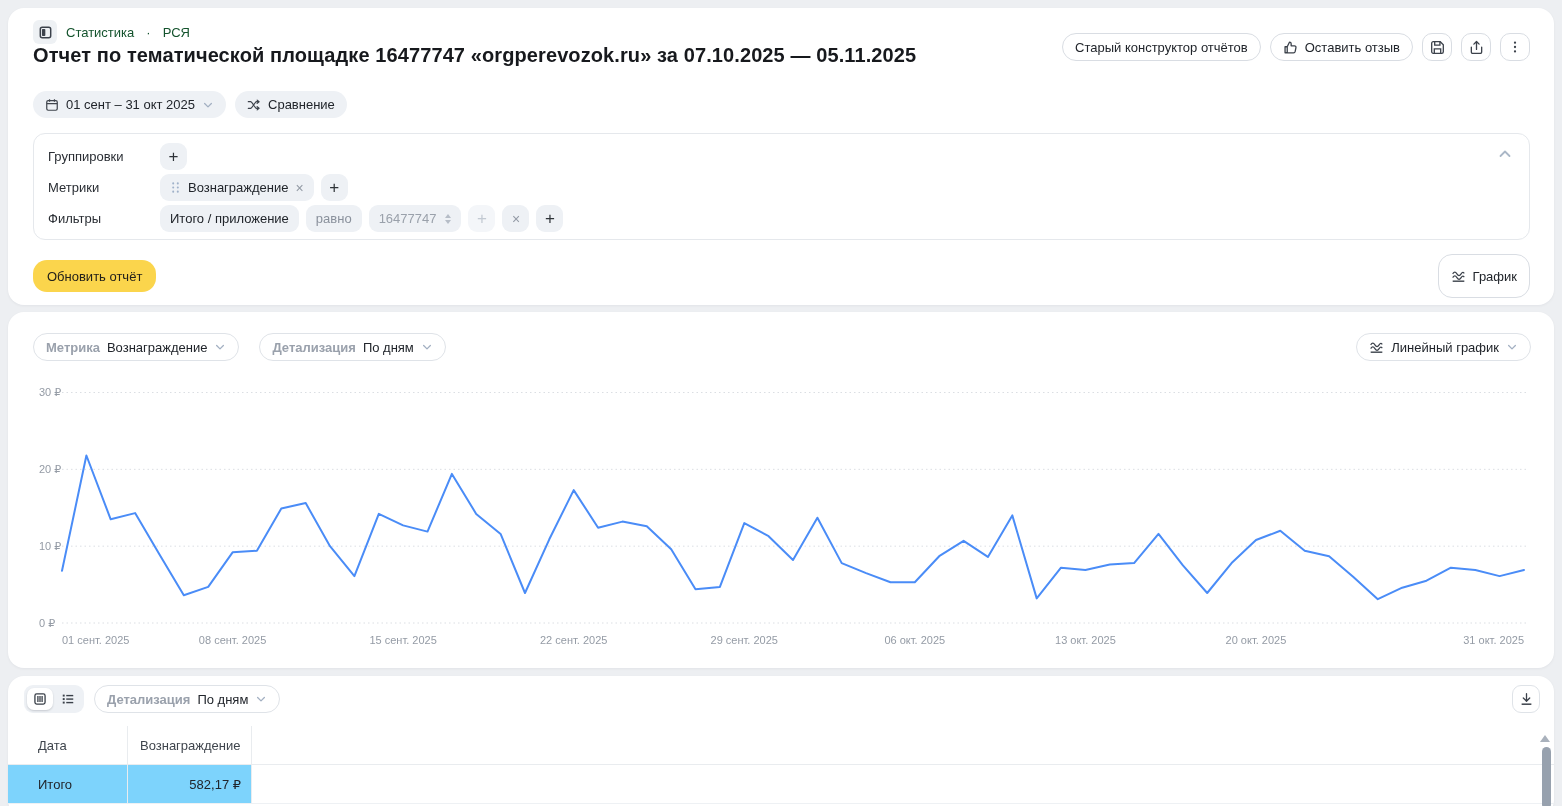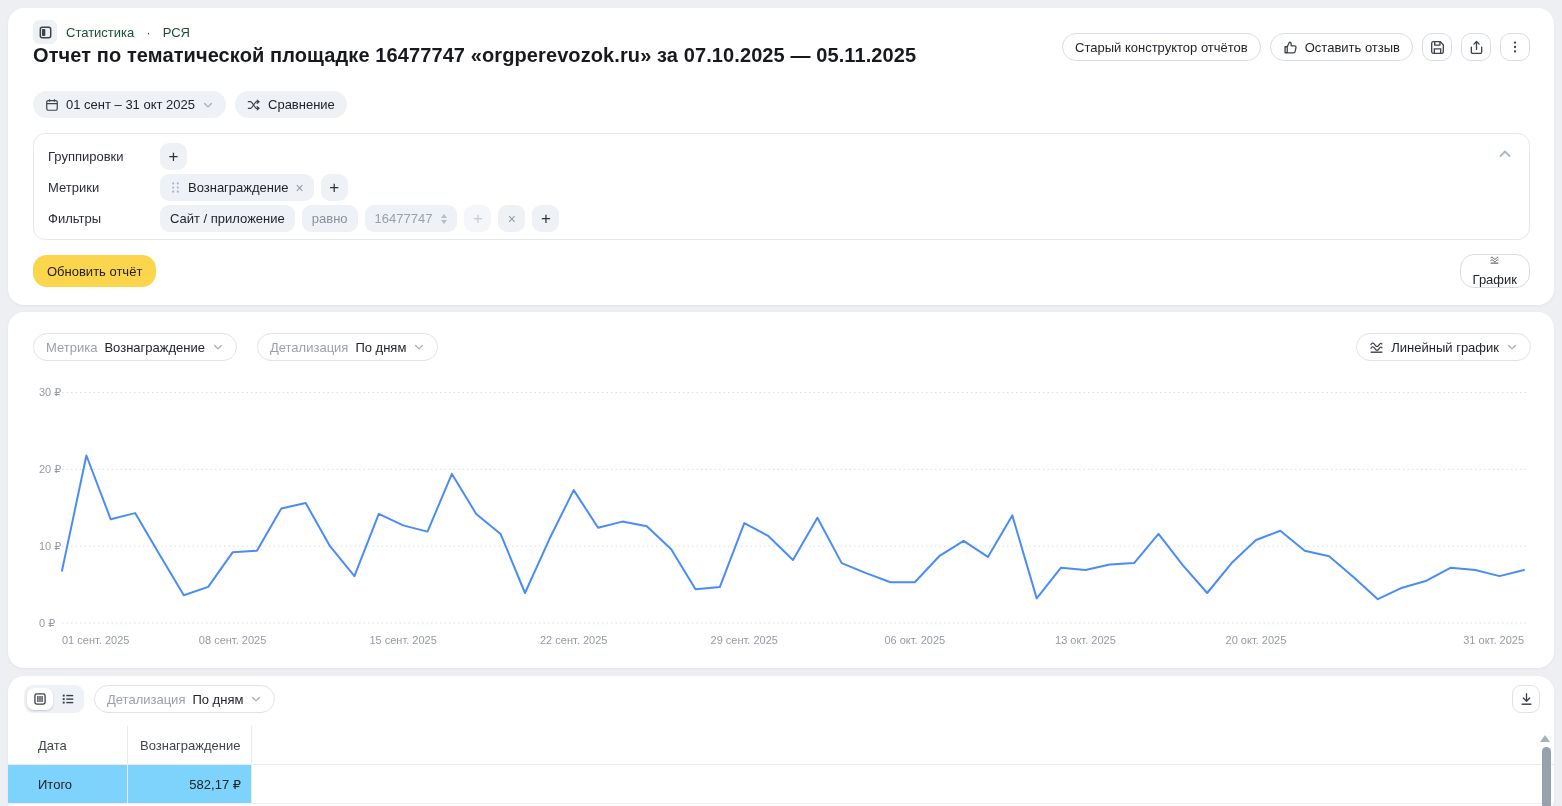--- a/index.html
+++ b/index.html
@@ -48,27 +48,27 @@
   .x-glyph { color:#939aa5; font-size:14px; cursor:pointer; line-height:1; }
   .spinner { display:flex; flex-direction:column; gap:2px; margin-left:2px; }
   .spinner i { width:0; height:0; border-left:3.5px solid transparent; border-right:3.5px solid transparent; display:block; }
   .spin-up   { border-bottom:4px solid #b6bdc7; }
   .spin-down { border-top:4px solid #b6bdc7; }
   .collapse-chevron { position:absolute; right:16px; top:12px; cursor:pointer; }
 
   .top-footer { position:absolute; left:25px; right:24px; top:246px; display:flex; justify-content:space-between; align-items:center; }
   .refresh-btn { height:32px; padding:0 14px; background:#fbd54c; border:none; border-radius:14px;
                  font-size:13px; color:#23211a; cursor:pointer; }
-  .chart-toggle { height:34px;flex-direction:column; }
+  .chart-toggle { height:44px; }
 
   
   .chart-controls { position:absolute; left:25px; right:23px; top:21px; display:flex; gap:20px; align-items:center; z-index:2; }
   .select-pill { display:flex; align-items:center; gap:7px; height:28px; padding:0 12px; background:#fff;
                  border:1px solid #dfe3e8; border-radius:14px; font-size:13px; cursor:pointer; }
-  .select-pill .lbl { color:#9aa1ac; }
+  .select-pill .lbl { color:#9aa1ac;font-weight:bold; }
   .select-pill .val { color:#21252b; }
   .spacer { flex:1; }
   #chart-svg { position:absolute; left:0; top:0; }
 
   
   .table-toolbar { position:absolute; left:16px; right:14px; top:9px; display:flex; align-items:center; gap:10px; }
   .seg-control { display:flex; align-items:center; gap:2px; background:#eef1f5; border-radius:9px; padding:3px; height:28px; }
   .seg-option { width:26px; height:22px; display:flex; align-items:center; justify-content:center; border-radius:7px; cursor:pointer; }
   .seg-option.selected { background:#fff; box-shadow:0 1px 2px rgba(20,26,40,.18); }
   .dl-btn { margin-left:auto; width:28px; height:28px; display:flex; align-items:center; justify-content:center;
@@ -185,21 +185,21 @@
         </svg>
         <span>Вознаграждение</span>
         <span class="x-glyph">×</span>
       </span>
       <button class="sq-btn">+</button>
     </div>
 
     <div class="qrow">
       <span class="qlabel">Фильтры</span>
       <span class="qchip">
-        <span>Сайт / приложение</span>
+        <span>Итого / приложение</span>
       </span>
       <span class="qchip">
         <span class="muted">равно</span>
       </span>
       <span class="qchip">
         <span class="dim">16477747</span>
         <span class="spinner">
             <i class="spin-up"></i>
             <i class="spin-down"></i>
           </span>

